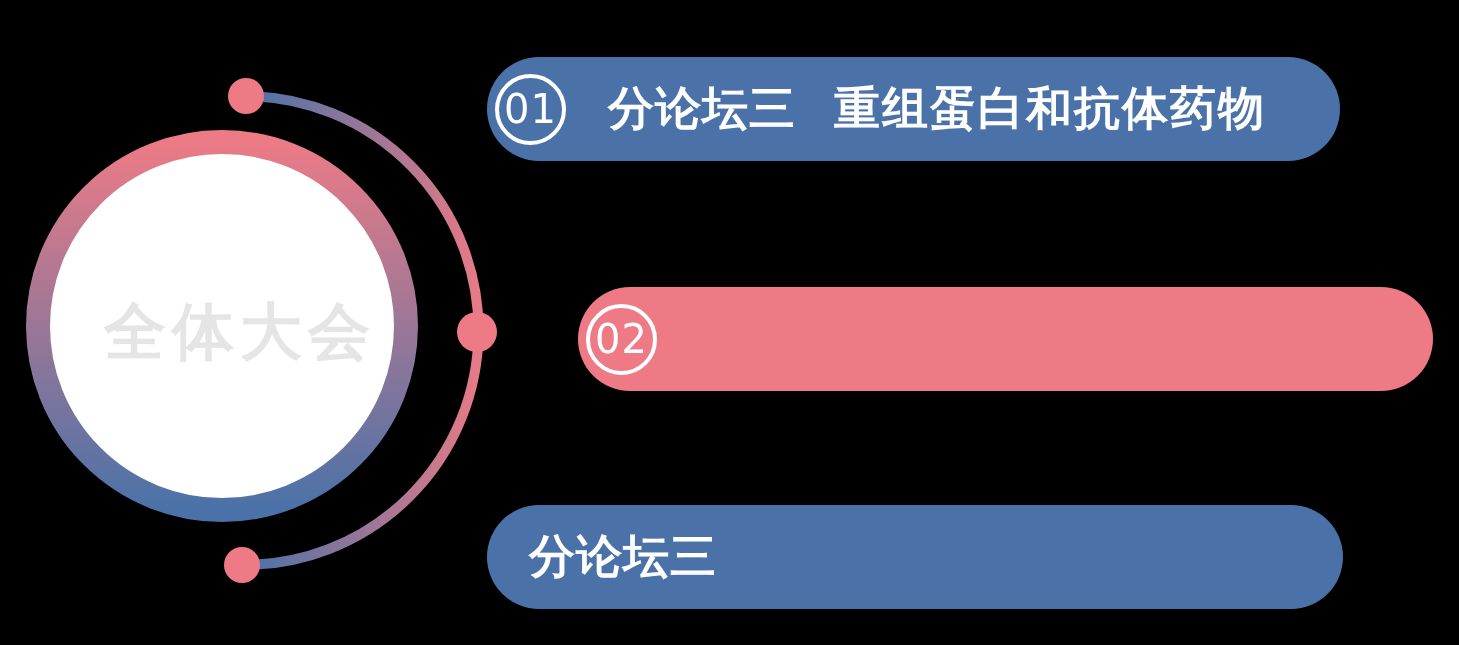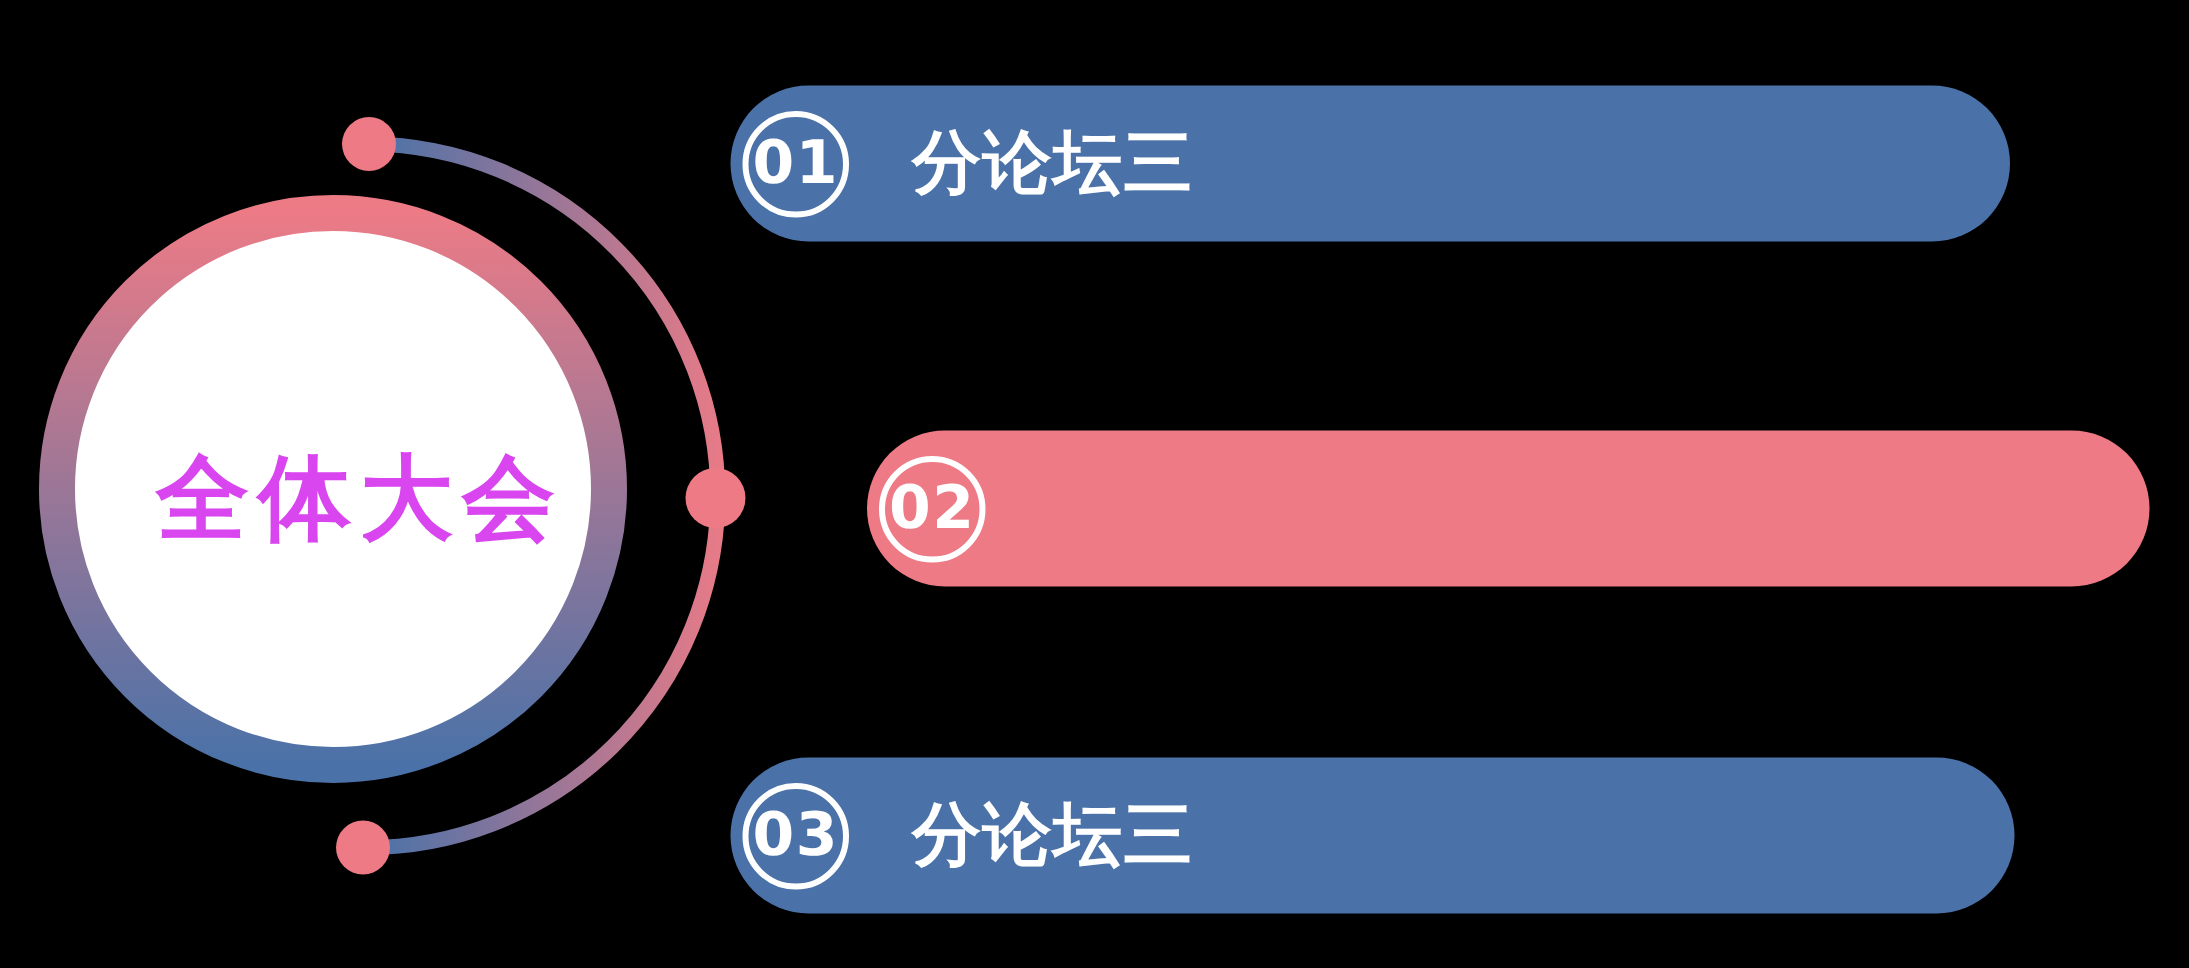--- a/index.html
+++ b/index.html
@@ -22,21 +22,21 @@
     width: 1459px;
     height: 645px;
     display: block;
   }
   .center-label {
     position: absolute;
     left: 40px;
     top: 297px;
     width: 400px;
     text-align: center;
-    color: #d946ef;
+    color: #e5e5e5;
     font-size: 62px;
     font-weight: bold;
     letter-spacing: 6px;
     line-height: 70px;
     white-space: nowrap;
   }
   .pill {
     position: absolute;
     height: 104px;
     border-radius: 52px;
@@ -53,21 +53,21 @@
   .badge {
     margin-left: 8px;
     width: 63px;
     height: 63px;
     border: 4px solid #ffffff;
     border-radius: 50%;
     display: flex;
     align-items: center;
     justify-content: center;
     font-size: 40px;
-    font-weight: 700;
+    font-weight: 400;
     letter-spacing: 1px;
     flex: 0 0 auto;
   }
   .forum-name {
     margin-left: 42px;
     font-size: 46px;
     font-weight: bold;
     letter-spacing: 1px;
   }
   .forum-topic {
@@ -103,28 +103,26 @@
     <circle cx="242" cy="565" r="18" fill="#ed7a85"></circle>
   </svg>
 
   <div class="center-label">全体大会</div>
 
   <div class="pill pill-blue pill-1">
     <div class="badge">
       <span>01</span>
     </div>
     <span class="forum-name">分论坛三</span>
+    <span class="forum-topic">重组蛋白和抗体药物</span>
   </div>
 
   <div class="pill pill-pink pill-2">
     <div class="badge">
       <span>02</span>
     </div>
   </div>
 
   <div class="pill pill-blue pill-3">
-    <div class="badge">
-      <span>03</span>
-    </div>
     <span class="forum-name">分论坛三</span>
   </div>
 
 </div>
 
 </body></html>

